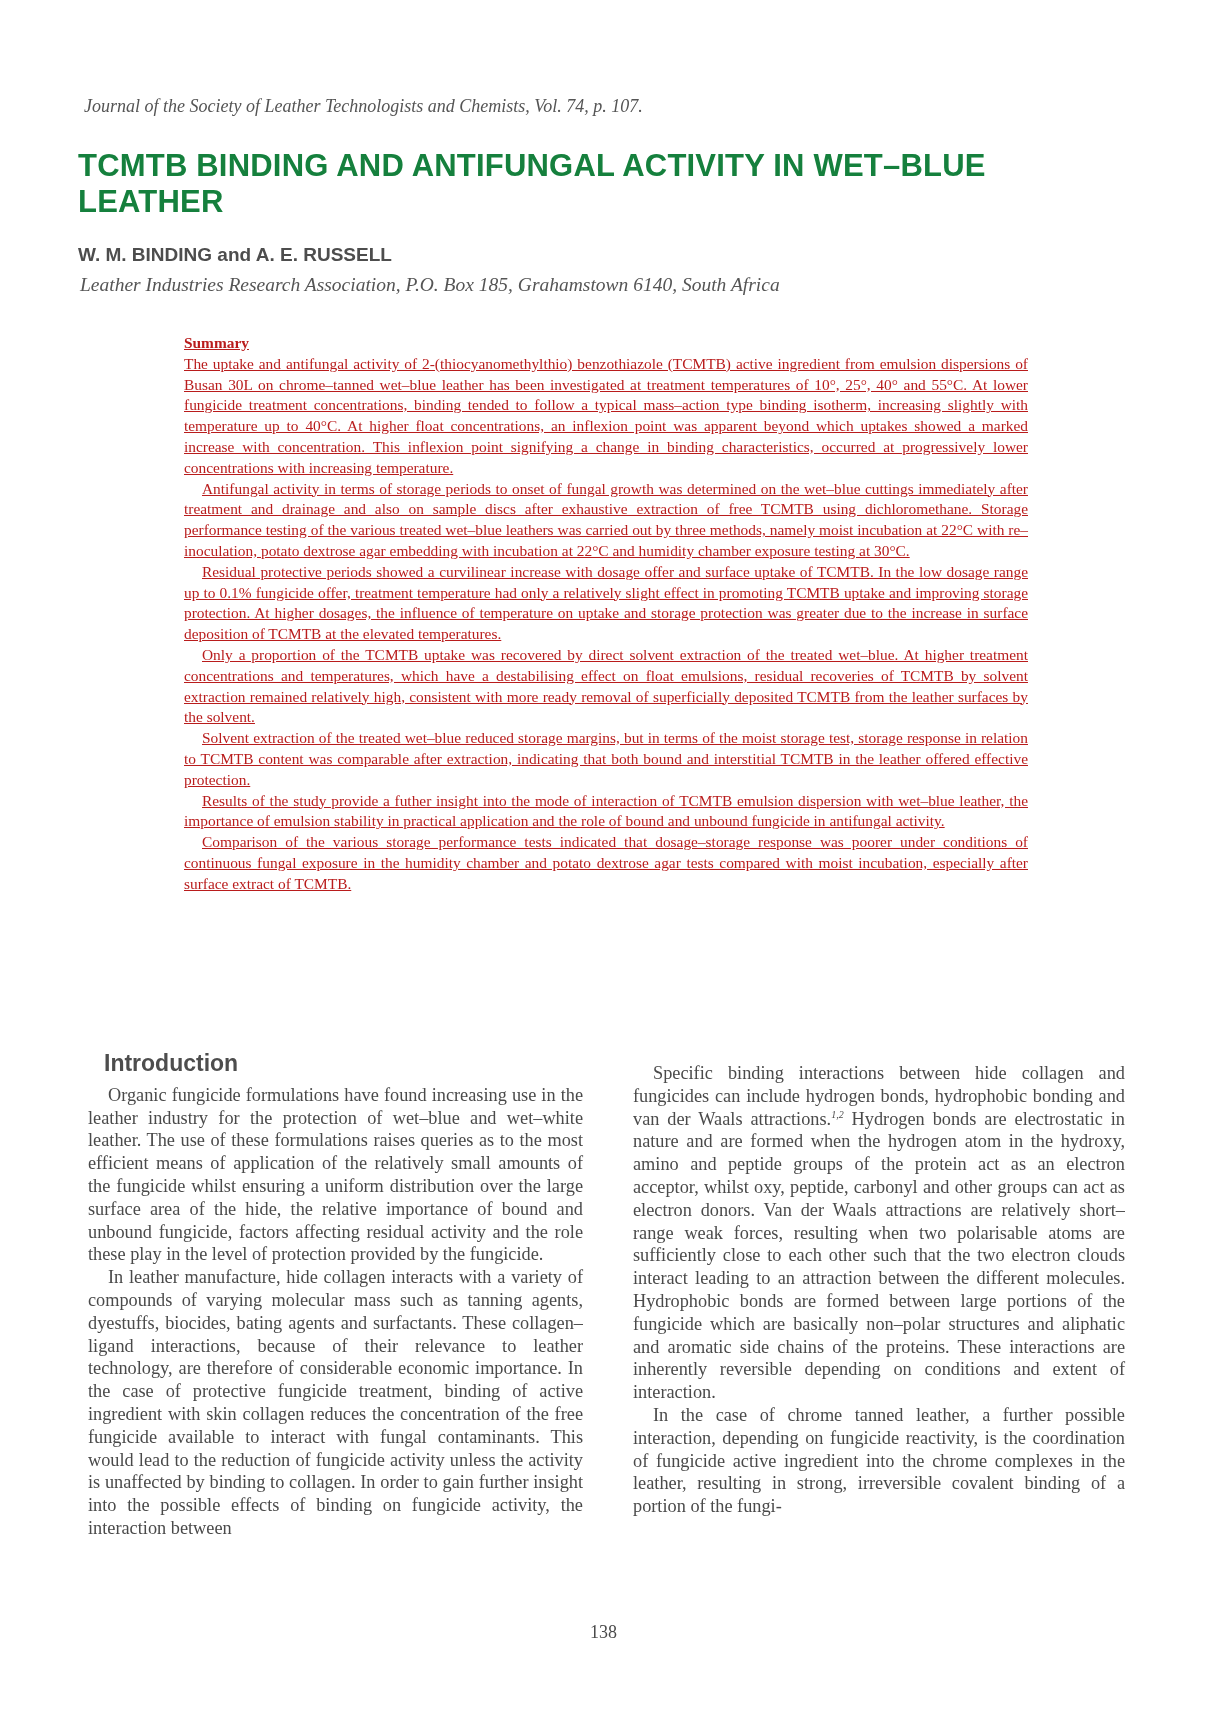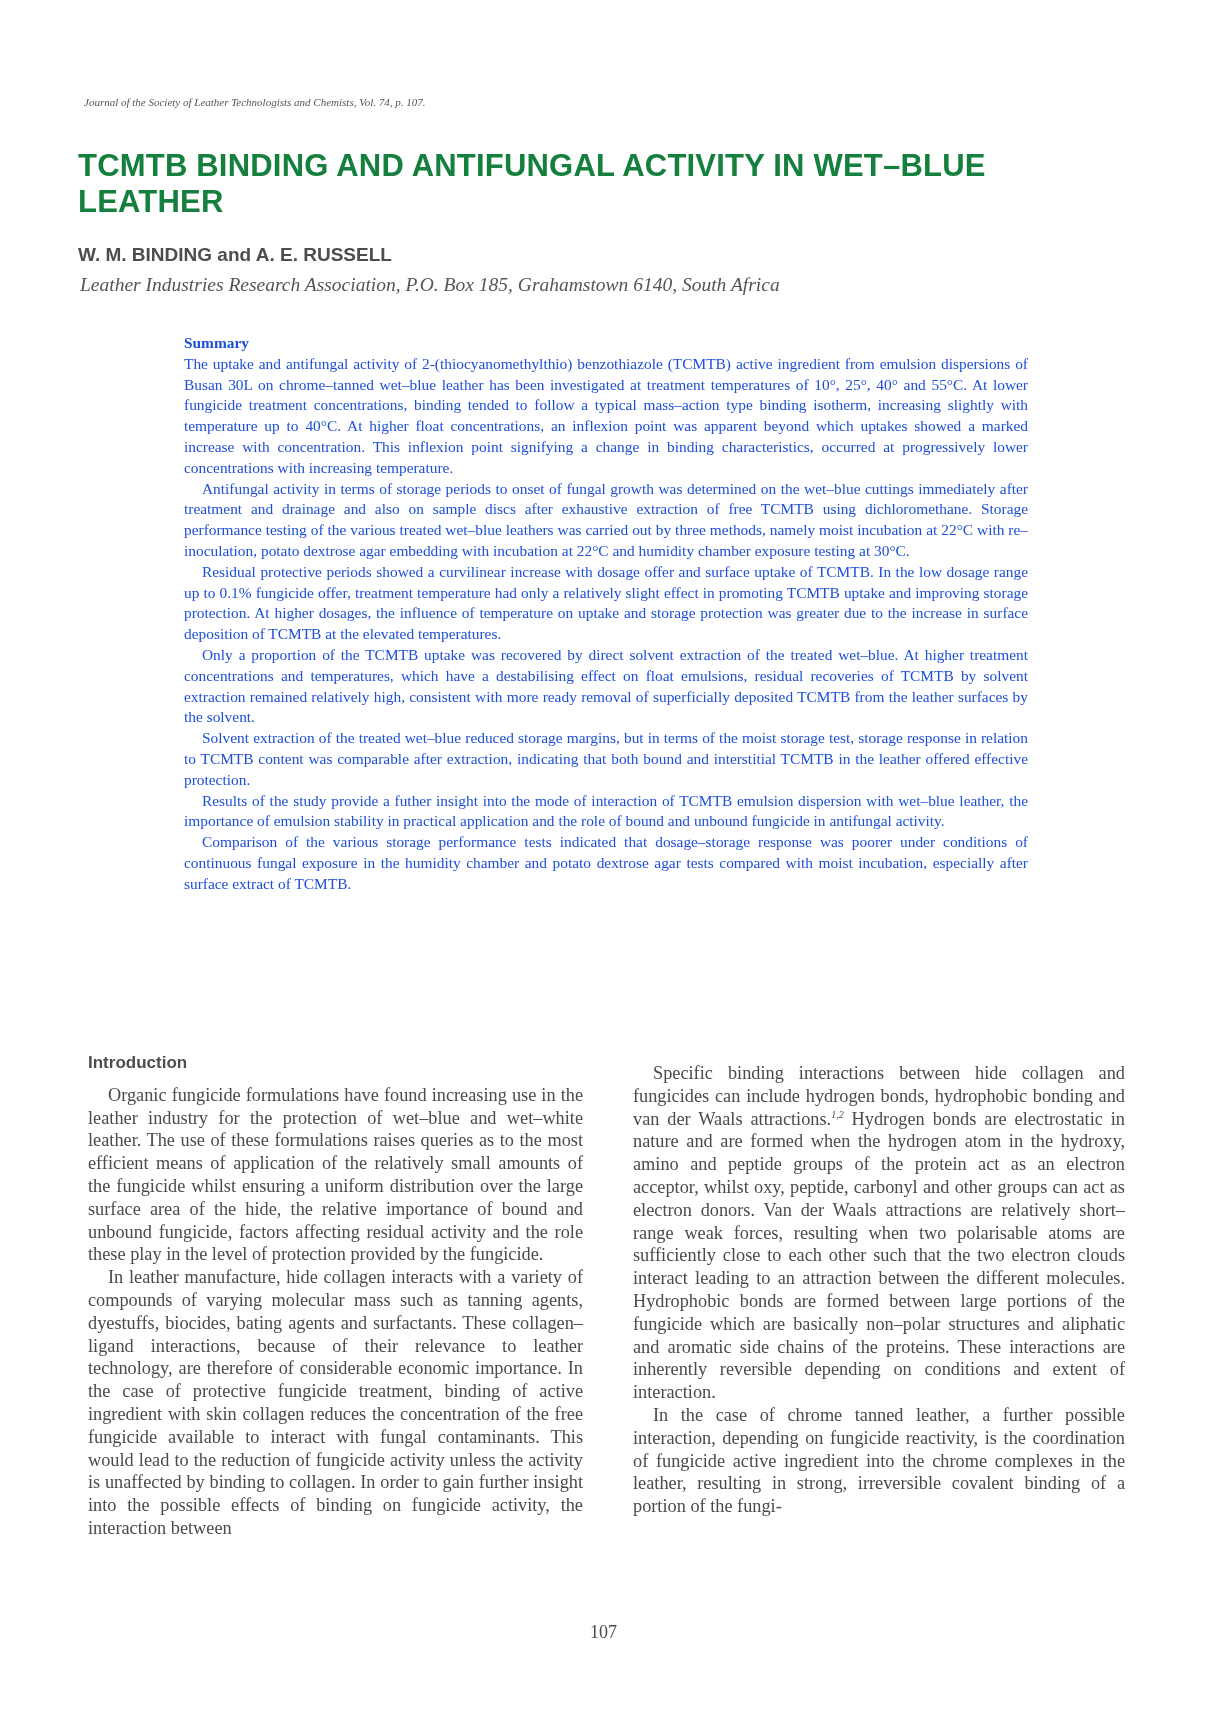--- a/index.html
+++ b/index.html
@@ -1,28 +1,28 @@
 <!DOCTYPE html>
 <html><head>
 <meta charset="utf-8">
 <style>
   html, body { margin: 0; padding: 0; background: #ffffff; }
   body { width: 1212px; height: 1720px; position: relative; overflow: hidden; color: #4a4a4a; font-family: "Liberation Serif", serif; }
-  .journal { position: absolute; left: 84px; top: 96px; font-size: 11px; font-style: italic; color: #555; }
+  .journal { position: absolute; left: 84px; top: 96px; font-size: 18px; font-style: italic; color: #555; }
   .title { position: absolute; left: 78px; top: 148px; width: 1060px; font-family: "Liberation Sans", sans-serif; font-weight: bold; font-size: 31px; line-height: 36px; color: #15803d; letter-spacing: 0.2px; }
   .authors { position: absolute; left: 78px; top: 244px; font-family: "Liberation Sans", sans-serif; font-weight: bold; font-size: 19px; color: #4d4d4d; }
   .affil { position: absolute; left: 80px; top: 274px; font-size: 19.5px; font-style: italic; color: #555; }
-  .summary { position: absolute; left: 184px; top: 333px; width: 844px; font-size: 15.4px; line-height: 20.8px; text-align: justify; color: #1d4ed8; }
+  .summary { position: absolute; left: 184px; top: 333px; width: 844px; font-size: 15.4px; line-height: 20.8px; text-align: justify; color: #b91c1c; text-decoration: underline; }
   .summary h2 { margin: 0; font-size: 15.4px; font-weight: bold; line-height: 20.8px; }
   .summary p { margin: 0; text-indent: 18px; }
   .summary p.first { text-indent: 0; }
   .col { position: absolute; top: 1052px; width: 495px; font-size: 18.3px; line-height: 22.8px; text-align: justify; color: #4a4a4a; }
   .col.left { left: 88px; }
   .col.right { left: 633px; top: 1062px; width: 492px; }
-  .col h3 { margin: 0 0 9px 0; font-family: "Liberation Sans", sans-serif; font-size: 17px; font-weight: bold; color: #4d4d4d; }
+  .col h3 { margin: 0 0 9px 16px; font-family: "Liberation Sans", sans-serif; font-size: 23px; font-weight: bold; color: #4d4d4d; }
   .col p { margin: 0; text-indent: 20px; }
   .col p.cont { text-indent: 0; }
   .pagenum { position: absolute; left: 590px; top: 1622px; font-size: 18px; color: #4a4a4a; }
   sup { font-size: 10px; line-height: 0; font-style: italic; }
 </style>
 </head>
 <body>
 
 <div class="journal">Journal of the Society of Leather Technologists and Chemists, Vol. 74, p. 107.</div>
 
@@ -45,13 +45,13 @@
   <h3>Introduction</h3>
   <p>Organic fungicide formulations have found increasing use in the leather industry for the protection of wet–blue and wet–white leather. The use of these formulations raises queries as to the most efficient means of application of the relatively small amounts of the fungicide whilst ensuring a uniform distribution over the large surface area of the hide, the relative importance of bound and unbound fungicide, factors affecting residual activity and the role these play in the level of protection provided by the fungicide.</p>
   <p>In leather manufacture, hide collagen interacts with a variety of compounds of varying molecular mass such as tanning agents, dyestuffs, biocides, bating agents and surfactants. These collagen–ligand interactions, because of their relevance to leather technology, are therefore of considerable economic importance. In the case of protective fungicide treatment, binding of active ingredient with skin collagen reduces the concentration of the free fungicide available to interact with fungal contaminants. This would lead to the reduction of fungicide activity unless the activity is unaffected by binding to collagen. In order to gain further insight into the possible effects of binding on fungicide activity, the interaction between</p>
 </section>
 
 <section class="col right">
   <p><span>Specific binding interactions between hide collagen and fungicides can include hydrogen bonds, hydrophobic bonding and van der Waals attractions.</span><sup>1,2</sup><span> Hydrogen bonds are electrostatic in nature and are formed when the hydrogen atom in the hydroxy, amino and peptide groups of the protein act as an electron acceptor, whilst oxy, peptide, carbonyl and other groups can act as electron donors. Van der Waals attractions are relatively short–range weak forces, resulting when two polarisable atoms are sufficiently close to each other such that the two electron clouds interact leading to an attraction between the different molecules. Hydrophobic bonds are formed between large portions of the fungicide which are basically non–polar structures and aliphatic and aromatic side chains of the proteins. These interactions are inherently reversible depending on conditions and extent of interaction.</span></p>
   <p>In the case of chrome tanned leather, a further possible interaction, depending on fungicide reactivity, is the coordination of fungicide active ingredient into the chrome complexes in the leather, resulting in strong, irreversible covalent binding of a portion of the fungi-</p>
 </section>
 
-<div class="pagenum">107</div>
+<div class="pagenum">138</div>
 
 </body></html>

